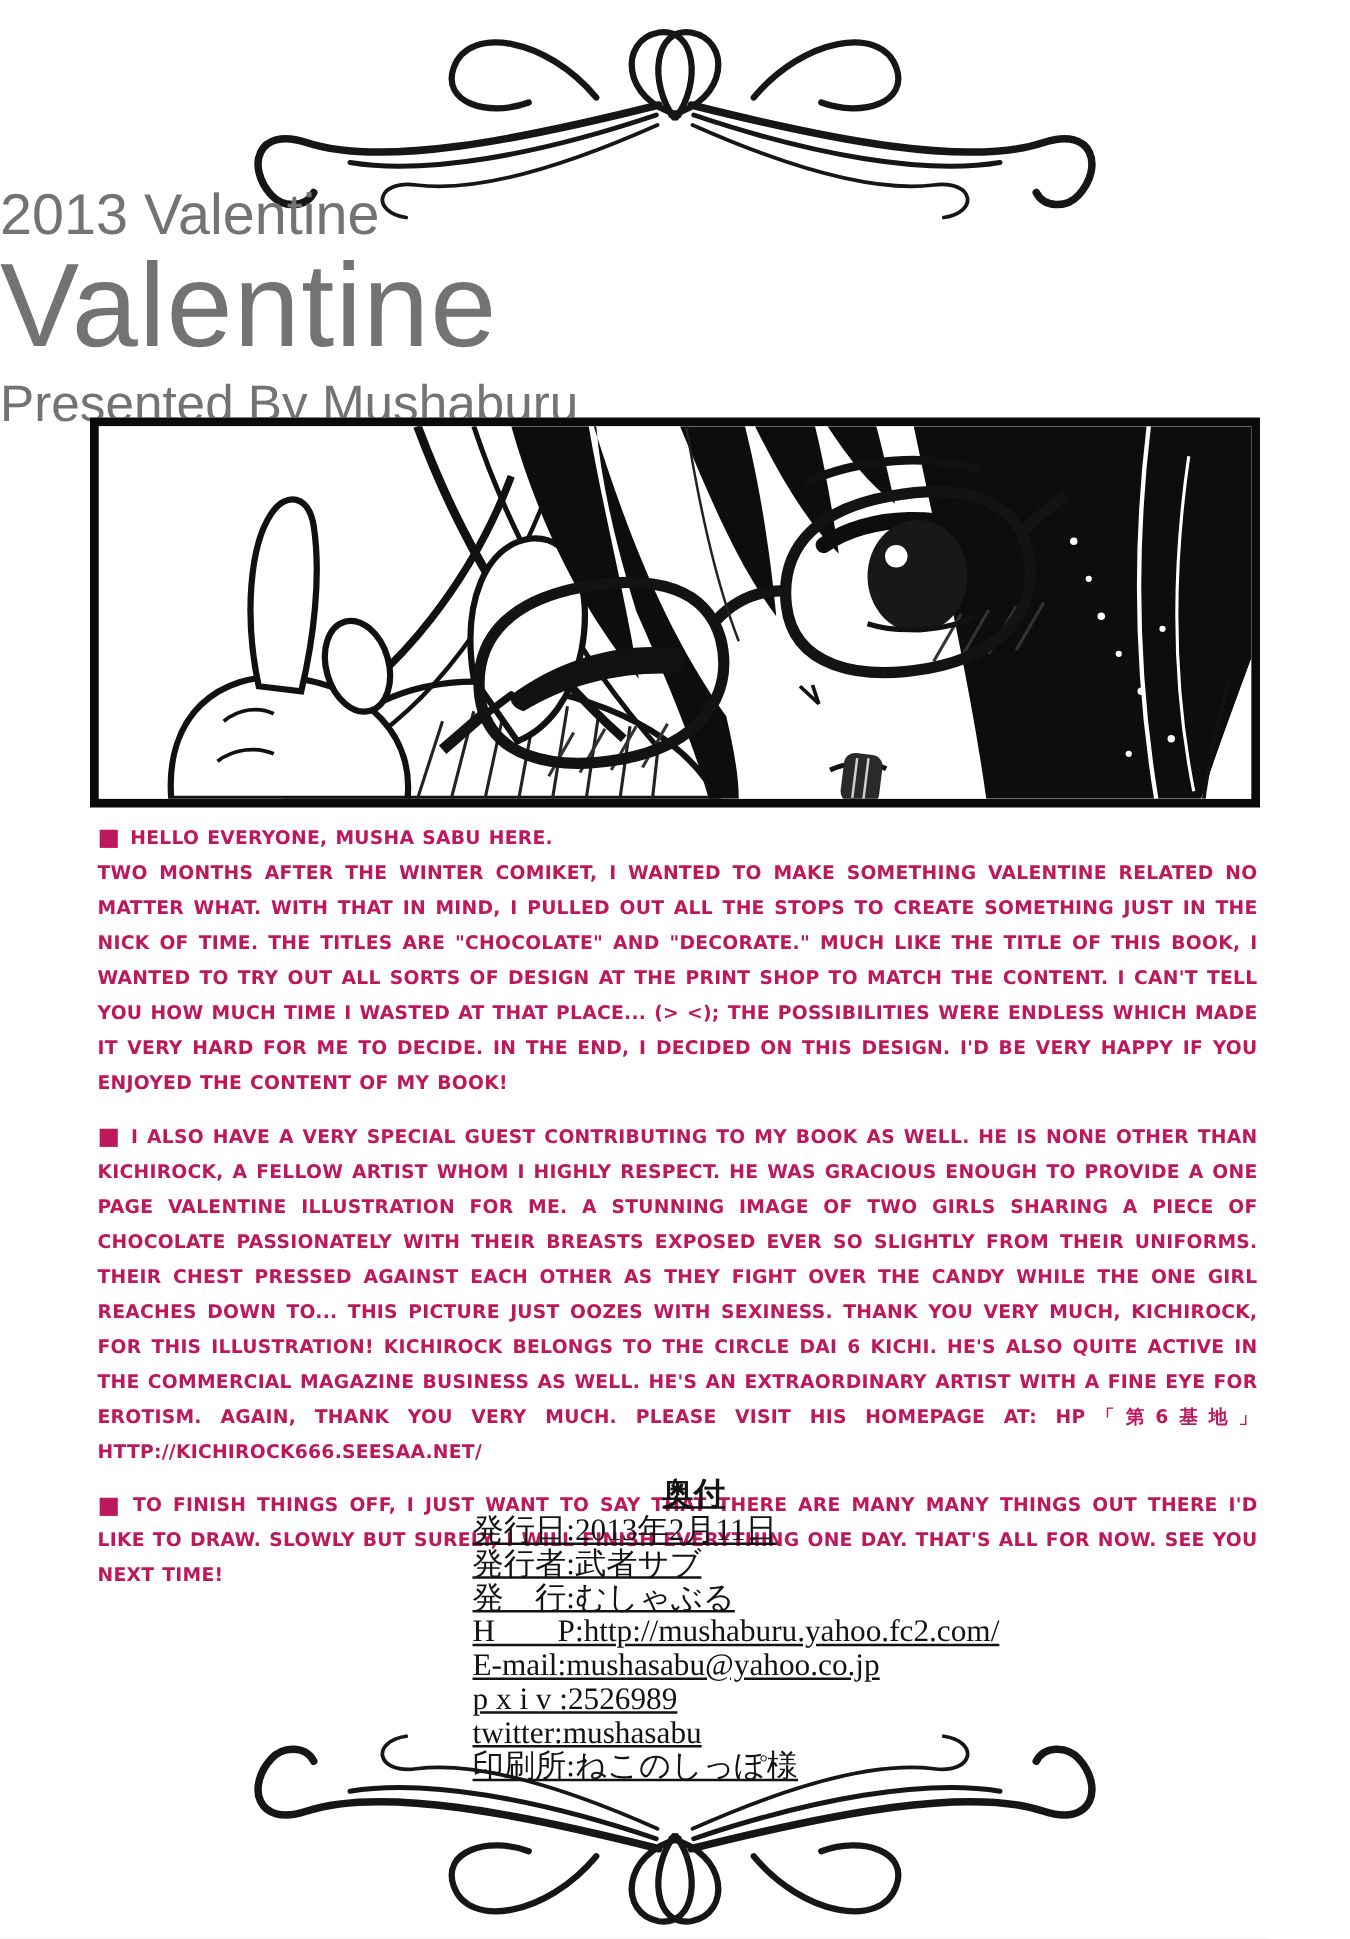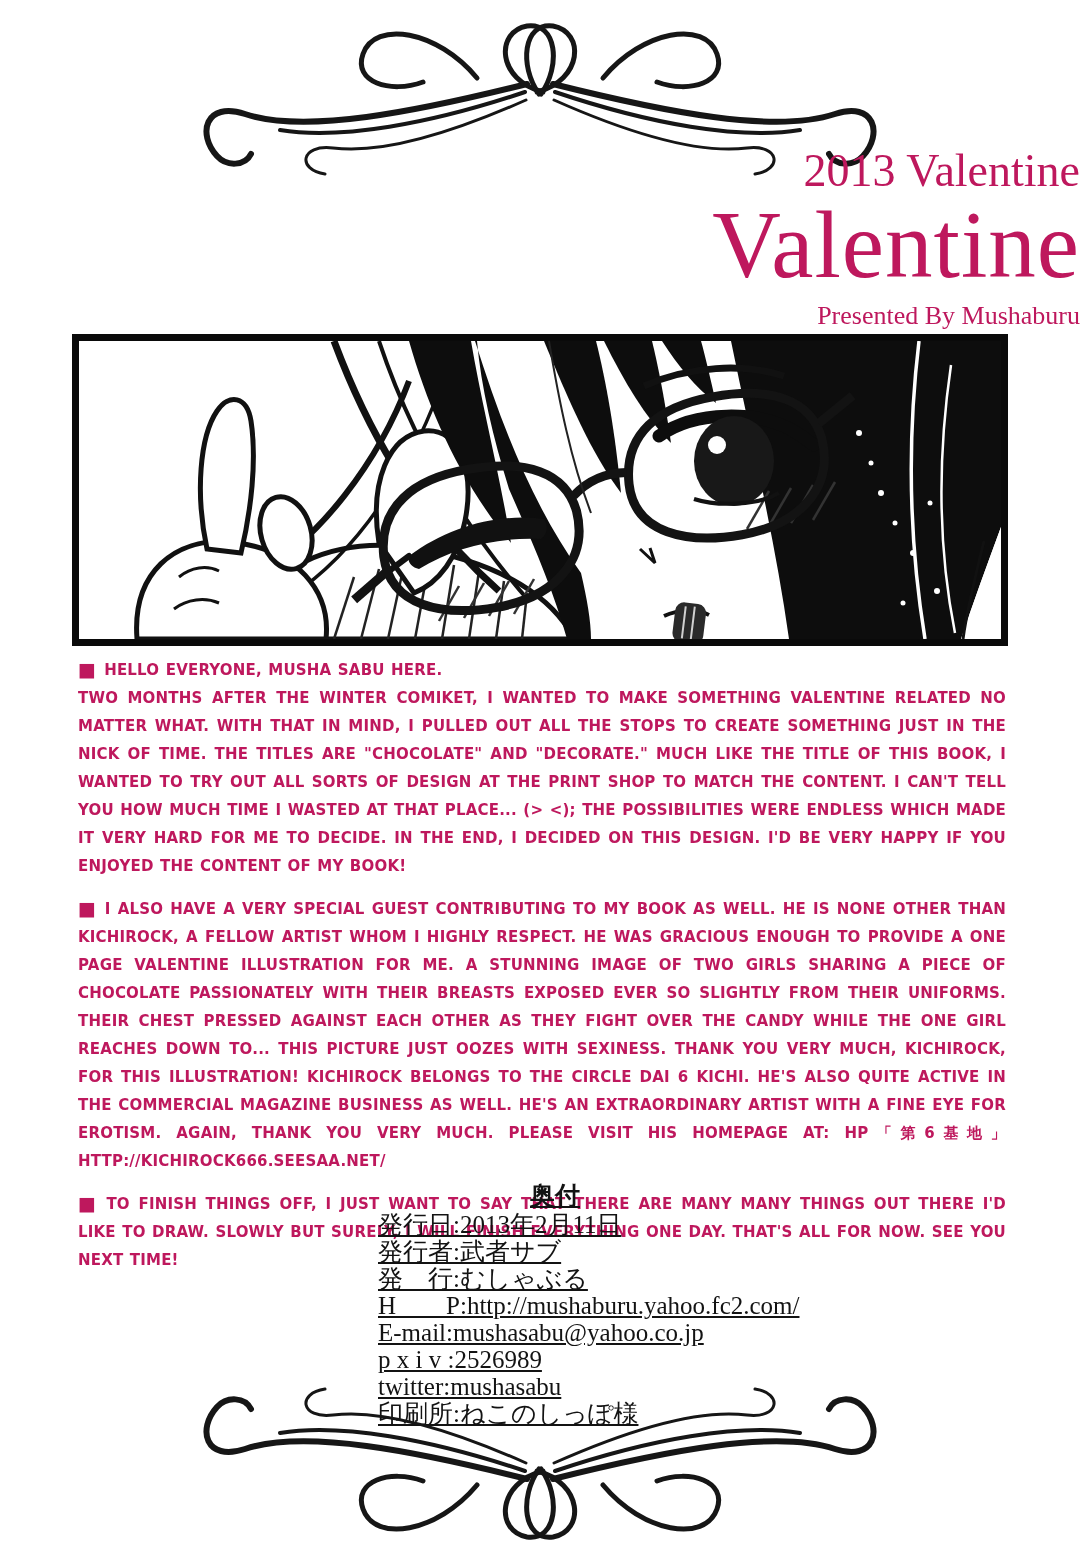--- a/index.html
+++ b/index.html
@@ -6,25 +6,25 @@
   .page{
     position:relative;width:1080px;height:1551px;margin:0 auto;
     background:#ffffff;color:#111;overflow:hidden;
     font-family:"DejaVu Sans","Liberation Sans",sans-serif;
   }
   
   .orn{position:absolute;left:175px;width:730px;height:165px;}
   .orn-top{top:14px;}
   .orn-bottom{top:1384px;transform:scaleY(-1);}
   
-  .title-block{position:absolute;left:0;top:148px;width:1080px;text-align:right;
-    font-family:Liberation Serif, serif;color:#be185d;}
+  .title-block{position:absolute;left:0;top:148px;width:1080px;text-align:left;
+    font-family:Liberation Sans, sans-serif;color:#737373;}
   .title-year{font-size:46px;line-height:1.0;}
   .title-main{font-size:95px;line-height:1.0;margin-top:4px;letter-spacing:1px;}
-  .title-byline{font-size:26px;line-height:1.0;margin-top:10px;}
+  .title-byline{font-size:41px;line-height:1.0;margin-top:10px;}
   
   .illus-frame{position:absolute;left:72px;top:334px;width:922px;height:298px;
     border:7px solid #0a0a0a;background:#fff;}
   .illus-frame svg{display:block;}
   
   .text-col{position:absolute;left:78px;top:656px;width:928px;
     font-size:15px;font-weight:bold;line-height:28px;letter-spacing:0.2px;
     word-spacing:1px;color:#be185d;}
   .para{margin-bottom:15px;}
   .pbody{text-align:justify;}

